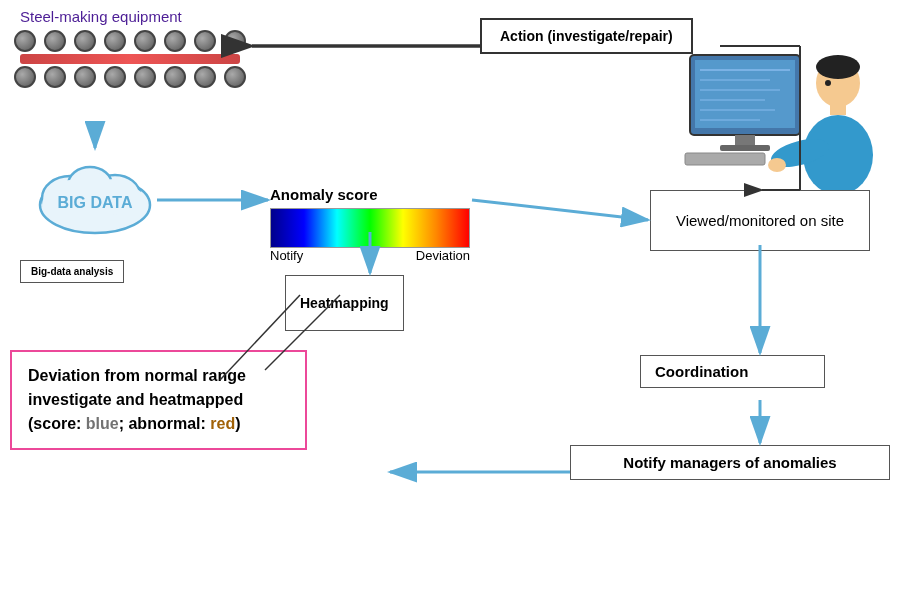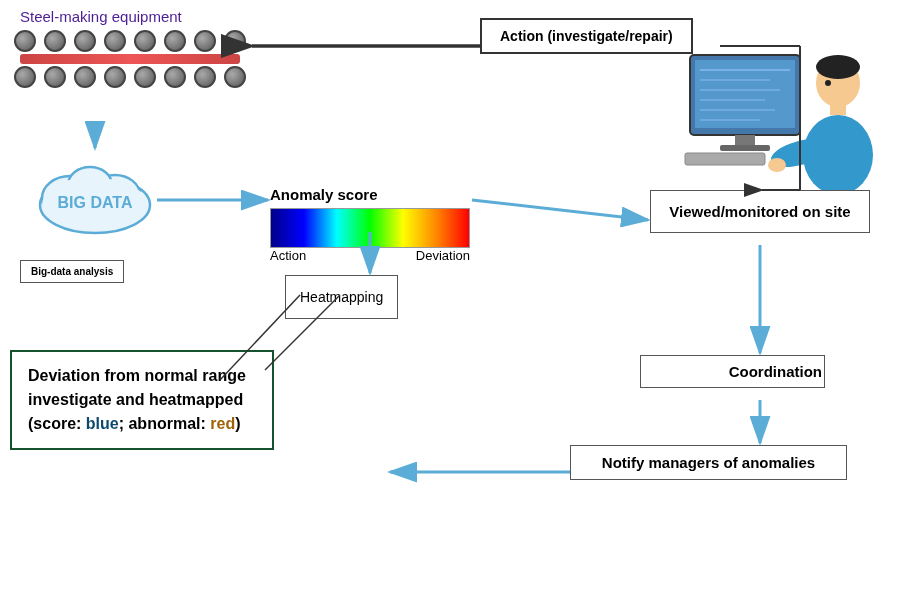--- a/index.html
+++ b/index.html
@@ -112,42 +112,42 @@
       font-size: 13px;
       width: 200px;
     }
 
     
     .heatmapping-box {
       position: absolute;
       top: 275px;
       left: 285px;
       border: 1px solid #555;
-      padding: 13px 14px;
+      padding: 19px 14px;
       font-size: 14px;
-      font-weight: normal;
+      font-weight: bold;
       background: #fff;
       text-align: center;
     }
 
     
     .deviation-box {
       position: absolute;
       top: 350px;
       left: 10px;
-      border: 2px solid #14532d;
+      border: 2px solid #ec4899;
       padding: 12px 16px;
-      width: 264px;
+      width: 297px;
       background: #fff;
       font-size: 16px;
       font-weight: bold;
       line-height: 1.5;
     }
 
-    .blue-text { color: #0c4a6e; }
+    .blue-text { color: #737373; }
     .red-text { color: #a16207; }
 
     
     .action-box {
       position: absolute;
       top: 18px;
       left: 480px;
       border: 2px solid #333;
       padding: 8px 18px;
       font-size: 14px;
@@ -155,54 +155,54 @@
       background: #fff;
       text-align: center;
     }
 
     
     .viewed-box {
       position: absolute;
       top: 190px;
       left: 650px;
       border: 1px solid #555;
-      padding: 12px 12px;
-      font-size: 15px;
-      font-weight: bold;
+      padding: 21px 12px;
+      font-size: 15px;
+      font-weight: normal;
       background: #fff;
       text-align: center;
       width: 220px;
     }
 
     
     .coordination-box {
       position: absolute;
       top: 355px;
       left: 640px;
       border: 1px solid #555;
-      padding: 7px 2px;
-      font-size: 15px;
-      font-weight: bold;
-      background: #fff;
-      text-align: right;
+      padding: 7px 14px;
+      font-size: 15px;
+      font-weight: bold;
+      background: #fff;
+      text-align: left;
       width: 185px;
     }
 
     
     .notify-box {
       position: absolute;
       top: 445px;
       left: 570px;
       border: 1px solid #555;
       padding: 8px 14px;
       font-size: 15px;
       font-weight: bold;
       background: #fff;
       text-align: center;
-      width: 277px;
+      width: 320px;
     }
 
     
     .person-img {
       position: absolute;
       top: 45px;
       left: 680px;
       width: 200px;
       height: 160px;
     }
@@ -264,21 +264,21 @@
       <text x="65" y="58" text-anchor="middle" font-size="16" font-weight="bold" fill="#5bacd6" font-family="Arial">BIG DATA</text>
     </svg>
   </div>
 
   <div class="bigdata-analysis-box">Big-data analysis</div>
 
   <div class="anomaly-section">
     <div class="anomaly-label">Anomaly score</div>
     <div class="gradient-bar"></div>
     <div class="normal-abnormal">
-      <span>Action</span>
+      <span>Notify</span>
       <span>Deviation</span>
     </div>
   </div>
 
   <div class="heatmapping-box">Heatmapping</div>
 
   <div class="deviation-box">
     <span>Deviation from normal range</span><br>
     <span>investigate and heatmapped</span><br>
     <span>(score: </span><span class="blue-text">blue</span><span>; abnormal: </span><span class="red-text">red</span><span>)</span>

